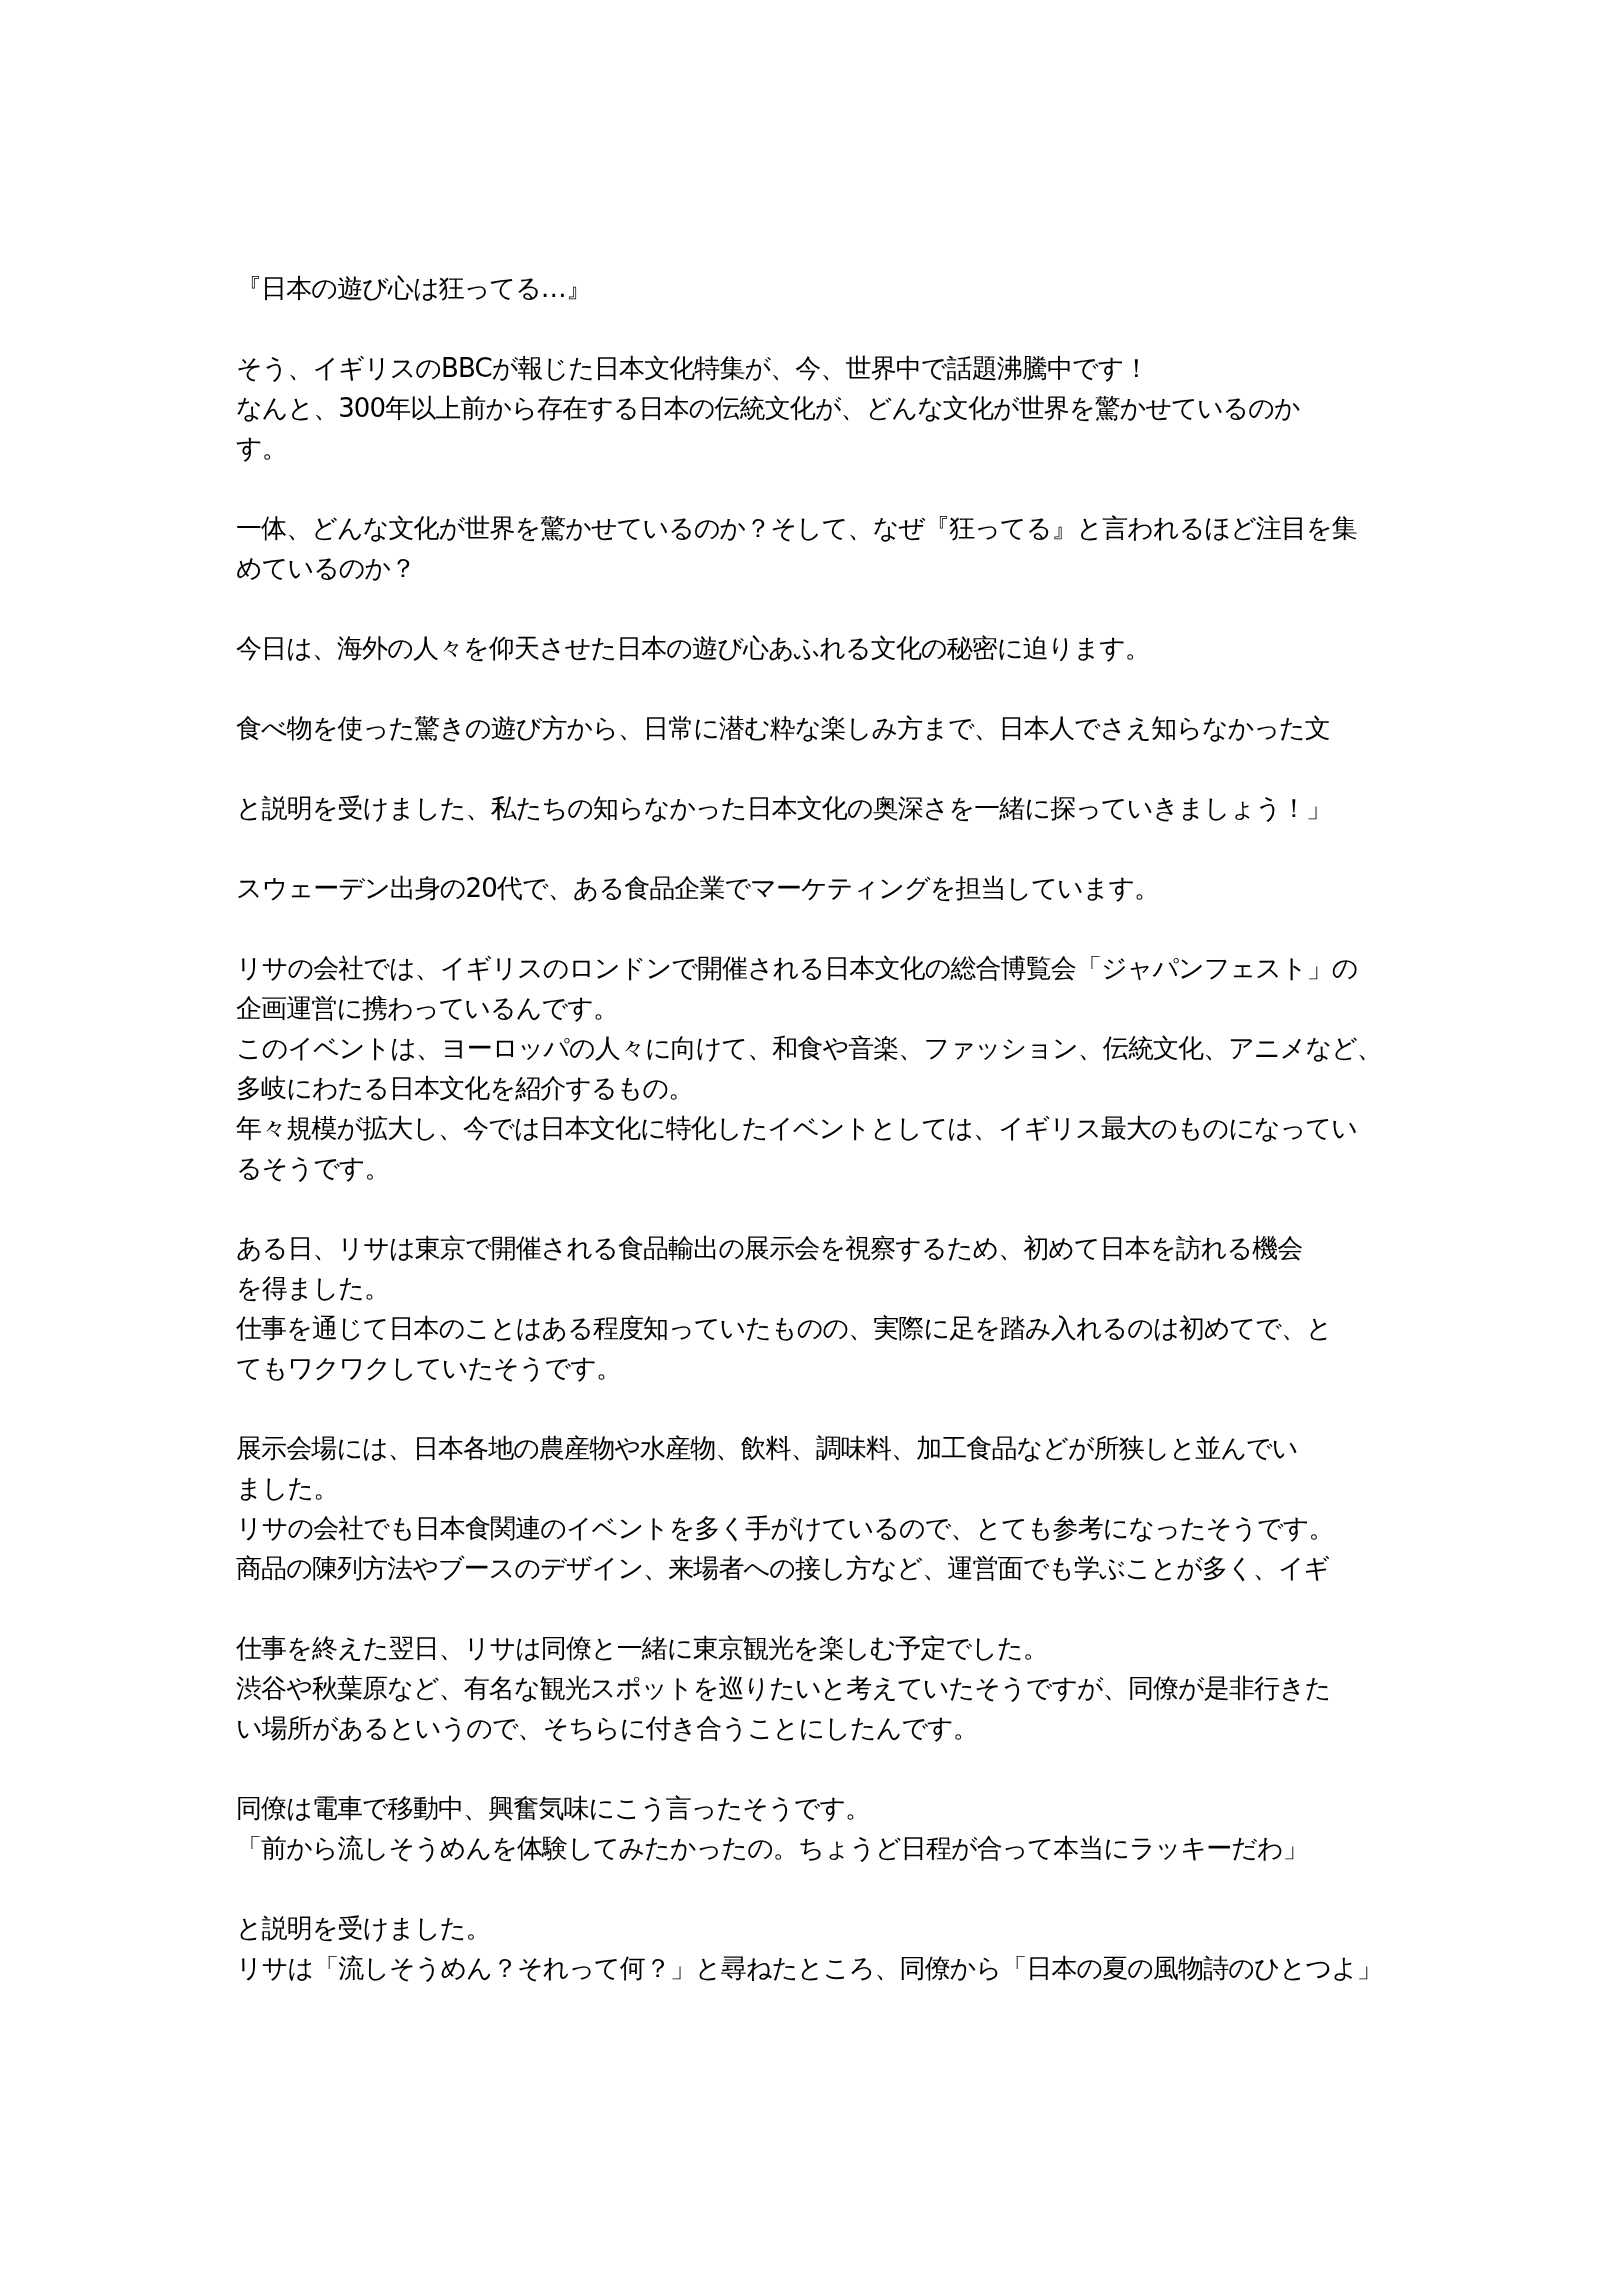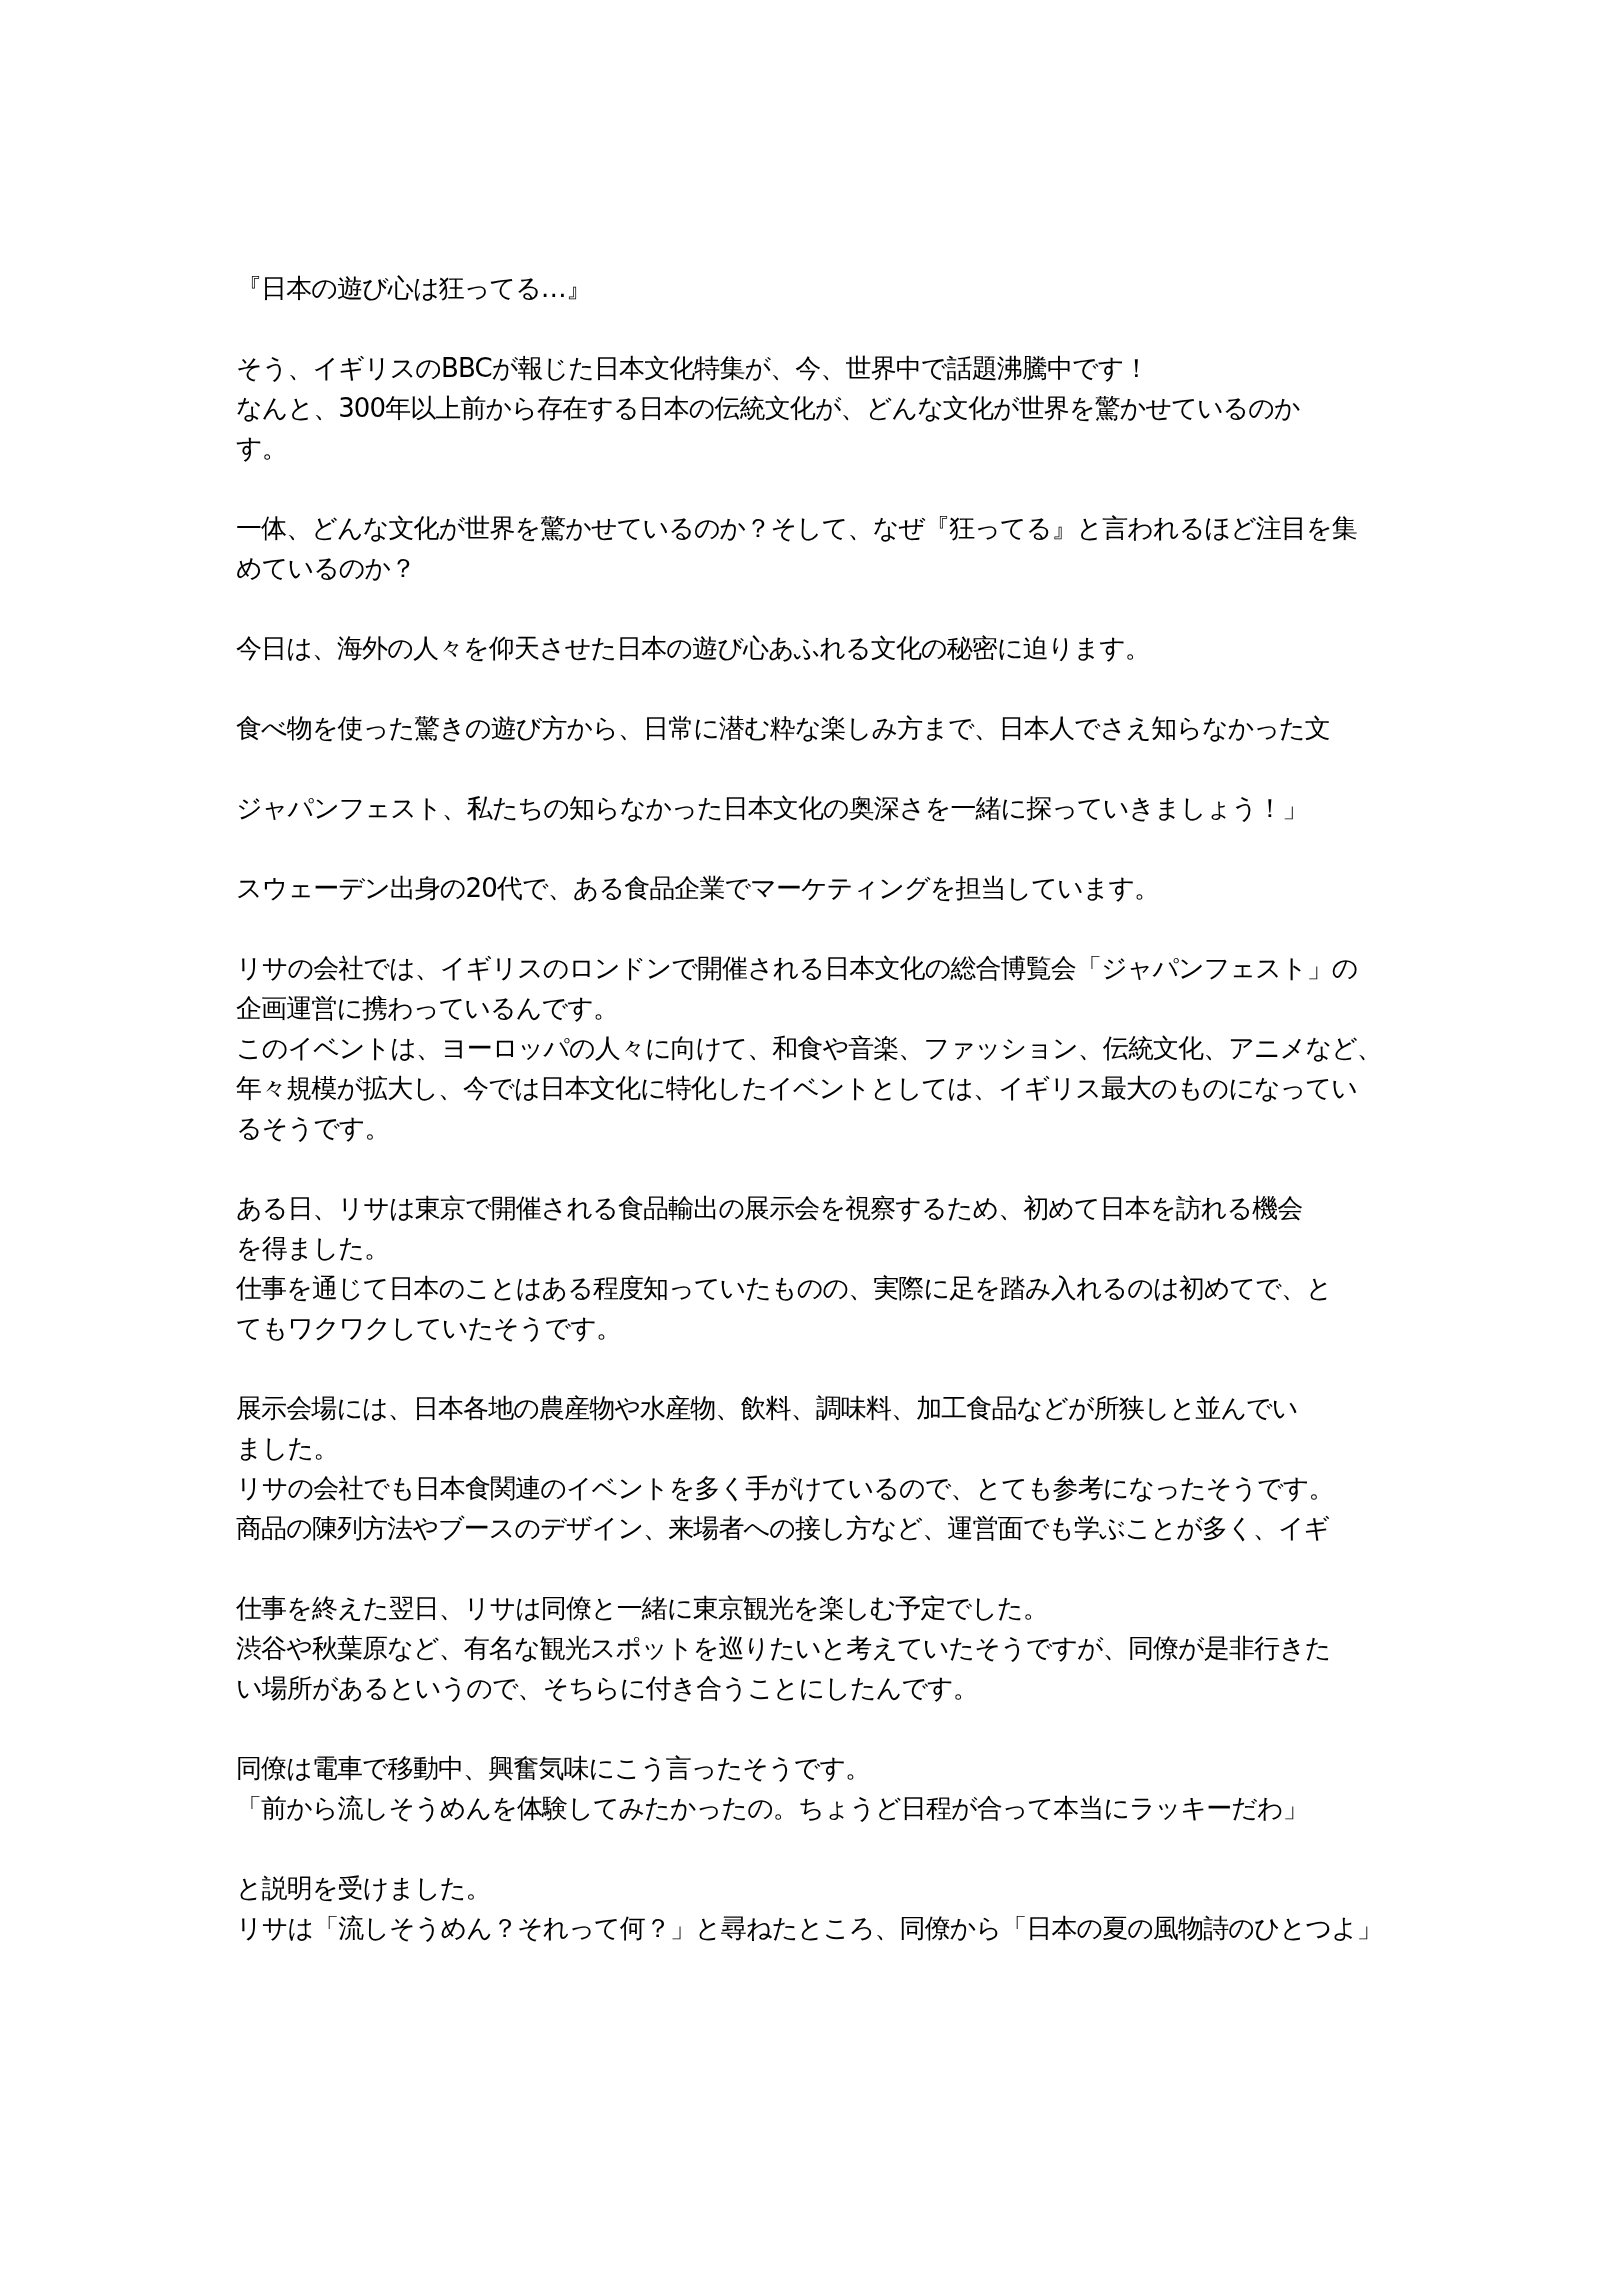--- a/index.html
+++ b/index.html
@@ -59,33 +59,34 @@
     <div class="line">今日は、海外の人々を仰天させた日本の遊び心あふれる文化の秘密に迫ります。</div>
   </div>
   <div class="blank"></div>
 
   <div>
     <div class="line">食べ物を使った驚きの遊び方から、日常に潜む粋な楽しみ方まで、日本人でさえ知らなかった文</div>
   </div>
   <div class="blank"></div>
 
   <div>
-    <div class="line">ジャパンフェスト、私たちの知らなかった日本文化の奥深さを一緒に探っていきましょう！」</div>
+    <div class="line">と説明を受けました、私たちの知らなかった日本文化の奥深さを一緒に探っていきましょう！」</div>
   </div>
   <div class="blank"></div>
 
   <div>
     <div class="line">スウェーデン出身の20代で、ある食品企業でマーケティングを担当しています。</div>
   </div>
   <div class="blank"></div>
 
   <div>
     <div class="line">リサの会社では、イギリスのロンドンで開催される日本文化の総合博覧会「ジャパンフェスト」の</div>
     <div class="line">企画運営に携わっているんです。</div>
     <div class="line">このイベントは、ヨーロッパの人々に向けて、和食や音楽、ファッション、伝統文化、アニメなど、</div>
+    <div class="line">多岐にわたる日本文化を紹介するもの。</div>
     <div class="line">年々規模が拡大し、今では日本文化に特化したイベントとしては、イギリス最大のものになってい</div>
     <div class="line">るそうです。</div>
   </div>
   <div class="blank"></div>
 
   <div>
     <div class="line">ある日、リサは東京で開催される食品輸出の展示会を視察するため、初めて日本を訪れる機会</div>
     <div class="line">を得ました。</div>
     <div class="line">仕事を通じて日本のことはある程度知っていたものの、実際に足を踏み入れるのは初めてで、と</div>
     <div class="line">てもワクワクしていたそうです。</div>

